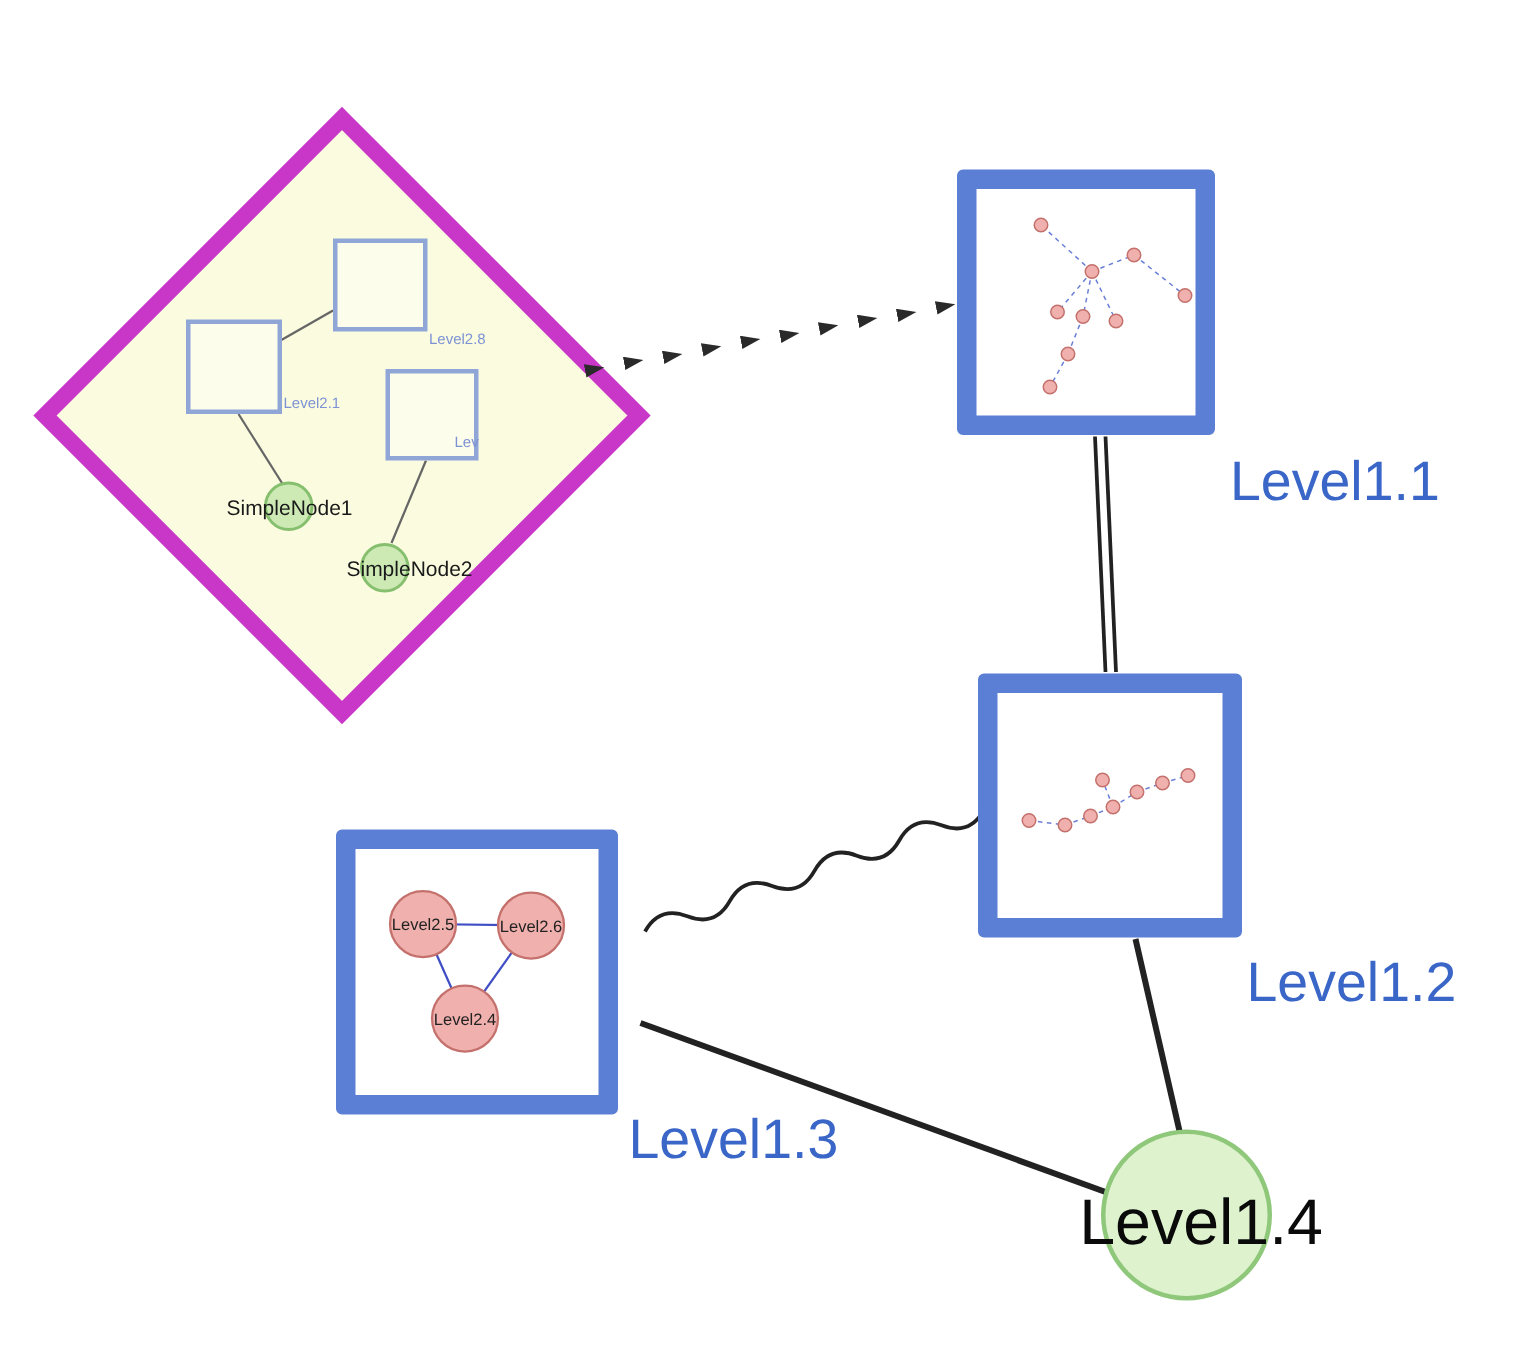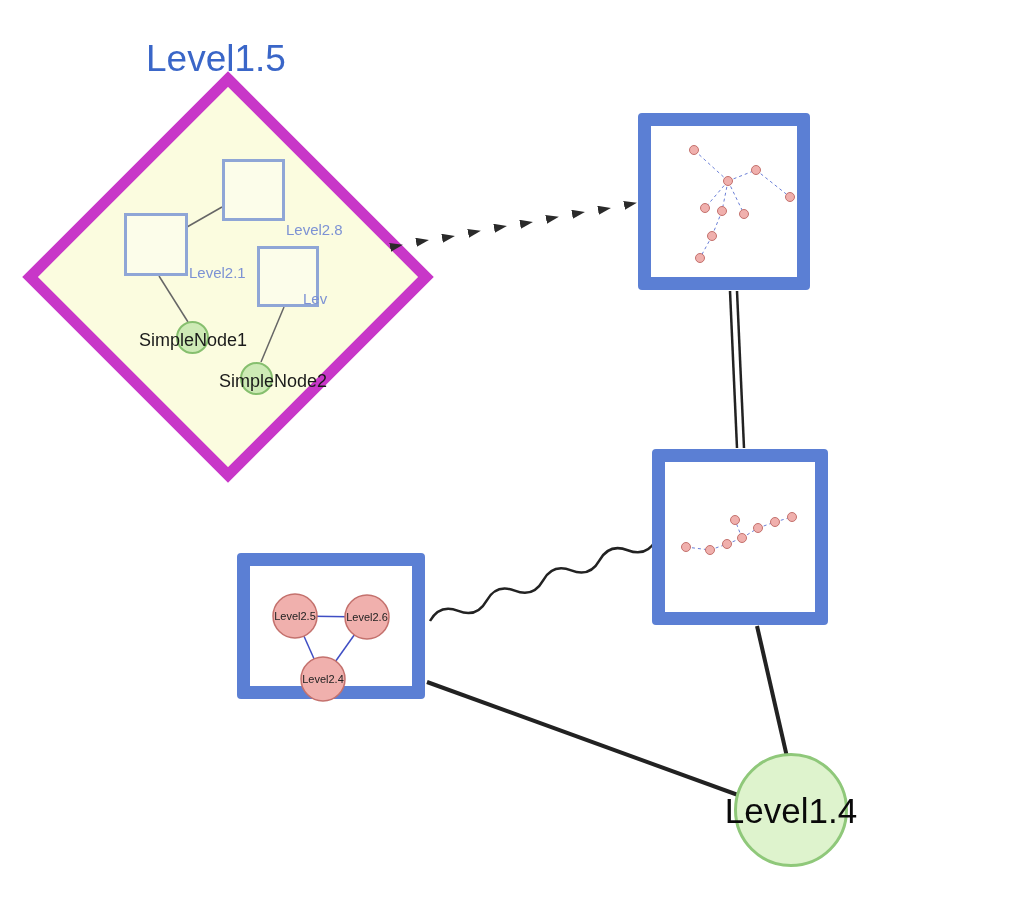--- a/index.html
+++ b/index.html
@@ -14,22 +14,22 @@
     border:13px solid var(--node-border-blue);
     box-sizing:border-box;border-radius:4px;
   }
   .node-box svg{display:block;}
   
   .big-label{
     position:absolute;font-size:37px;color:var(--label-blue);
     font-family:"Liberation Sans",sans-serif;white-space:nowrap;
   }
   .black-label{color:#0a0a0a;}
-  .inner-label{position:absolute;font-size:15px;color:var(--inner-label-blue);white-space:nowrap;}
-  .tiny-label{position:absolute;font-size:18px;color:#1a1a1a;text-align:center;white-space:nowrap;}
+  .inner-label{position:absolute;font-size:10px;color:var(--inner-label-blue);white-space:nowrap;}
+  .tiny-label{position:absolute;font-size:14px;color:#1a1a1a;text-align:center;white-space:nowrap;}
   
   .mini-square{
     position:absolute;border:3px solid var(--inner-square-border);
     background:rgba(255,255,255,0.35);box-sizing:border-box;
   }
   
   .simple-node{
     position:absolute;width:33px;height:33px;border-radius:50%;
     background:var(--small-green-fill);border:2px solid var(--small-green-border);
     box-sizing:border-box;
@@ -89,21 +89,20 @@
   <div class="inner-label" style="left:286px;top:221px">Level2.8</div>
   <div class="inner-label" style="left:189px;top:264px">Level2.1</div>
   <div class="inner-label" style="left:303px;top:290px">Lev</div>
 
   <div class="simple-node" style="left:176px;top:321px"></div>
   <div class="tiny-label" style="left:118px;top:330px;width:150px">SimpleNode1</div>
 
   <div class="simple-node" style="left:240px;top:362px"></div>
   <div class="tiny-label" style="left:198px;top:371px;width:150px">SimpleNode2</div>
 
-  <div class="big-label" style="left:146px;top:38px">Level1.5</div>
 
   <div class="node-box" style="left:638px;top:113px;width:172px;height:177px">
     <svg width="146" height="151">
       <line class="mini-edge" x1="77" y1="55" x2="43" y2="24"></line>
       <line class="mini-edge" x1="77" y1="55" x2="105" y2="44"></line>
       <line class="mini-edge" x1="105" y1="44" x2="139" y2="71"></line>
       <line class="mini-edge" x1="77" y1="55" x2="93" y2="88"></line>
       <line class="mini-edge" x1="77" y1="55" x2="71" y2="85"></line>
       <line class="mini-edge" x1="77" y1="55" x2="54" y2="82"></line>
       <line class="mini-edge" x1="71" y1="85" x2="61" y2="110"></line>
@@ -112,51 +111,54 @@
       <circle class="mini-node" cx="77" cy="55" r="4.5"></circle>
       <circle class="mini-node" cx="105" cy="44" r="4.5"></circle>
       <circle class="mini-node" cx="139" cy="71" r="4.5"></circle>
       <circle class="mini-node" cx="93" cy="88" r="4.5"></circle>
       <circle class="mini-node" cx="71" cy="85" r="4.5"></circle>
       <circle class="mini-node" cx="54" cy="82" r="4.5"></circle>
       <circle class="mini-node" cx="61" cy="110" r="4.5"></circle>
       <circle class="mini-node" cx="49" cy="132" r="4.5"></circle>
     </svg>
   </div>
+  <div class="big-label" style="left:820px;top:300px">Level1.1</div>
 
   <div class="node-box" style="left:652px;top:449px;width:176px;height:176px">
     <svg width="150" height="150">
       <line class="mini-edge" x1="21" y1="85" x2="45" y2="88"></line>
       <line class="mini-edge" x1="45" y1="88" x2="62" y2="82"></line>
       <line class="mini-edge" x1="62" y1="82" x2="77" y2="76"></line>
       <line class="mini-edge" x1="77" y1="76" x2="93" y2="66"></line>
       <line class="mini-edge" x1="93" y1="66" x2="110" y2="60"></line>
       <line class="mini-edge" x1="110" y1="60" x2="127" y2="55"></line>
       <line class="mini-edge" x1="77" y1="76" x2="70" y2="58"></line>
       <circle class="mini-node" cx="21" cy="85" r="4.5"></circle>
       <circle class="mini-node" cx="45" cy="88" r="4.5"></circle>
       <circle class="mini-node" cx="62" cy="82" r="4.5"></circle>
       <circle class="mini-node" cx="77" cy="76" r="4.5"></circle>
       <circle class="mini-node" cx="93" cy="66" r="4.5"></circle>
       <circle class="mini-node" cx="110" cy="60" r="4.5"></circle>
       <circle class="mini-node" cx="127" cy="55" r="4.5"></circle>
       <circle class="mini-node" cx="70" cy="58" r="4.5"></circle>
     </svg>
   </div>
+  <div class="big-label" style="left:831px;top:634px">Level1.2</div>
 
-  <div class="node-box" style="left:237px;top:553px;width:188px;height:146px">
+  <div class="node-box" style="left:224px;top:553px;width:188px;height:190px">
     <svg width="162" height="156">
       <line class="tri-edge" x1="45" y1="50" x2="117" y2="51"></line>
       <line class="tri-edge" x1="45" y1="50" x2="73" y2="113"></line>
       <line class="tri-edge" x1="117" y1="51" x2="73" y2="113"></line>
       <circle class="tri-node" cx="45" cy="50" r="22"></circle>
       <circle class="tri-node" cx="117" cy="51" r="22"></circle>
       <circle class="tri-node" cx="73" cy="113" r="22"></circle>
       <text class="tri-label" x="45" y="54">Level2.5</text>
       <text class="tri-label" x="117" y="55">Level2.6</text>
       <text class="tri-label" x="73" y="117">Level2.4</text>
     </svg>
   </div>
+  <div class="big-label" style="left:419px;top:739px">Level1.3</div>
 
   <div class="big-circle" style="left:734px;top:753px"></div>
-  <div class="big-label black-label" style="left:700px;top:791px;width:182px;text-align:center;font-size:35px">Level1.4</div>
+  <div class="big-label black-label" style="left:700px;top:791px;width:182px;text-align:right;font-size:43px">Level1.4</div>
 
 </div>
 
 </body></html>

